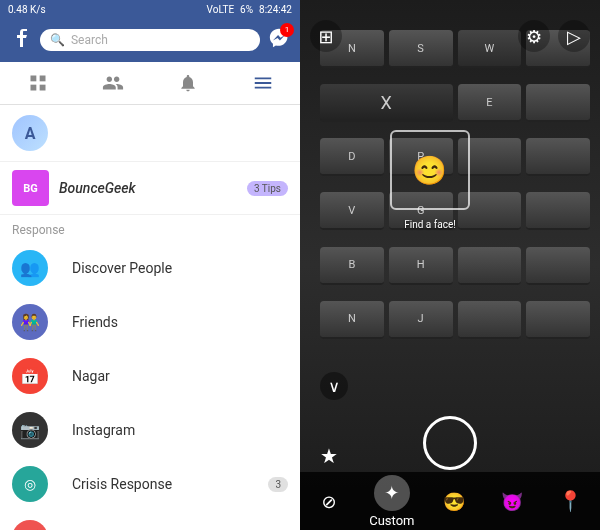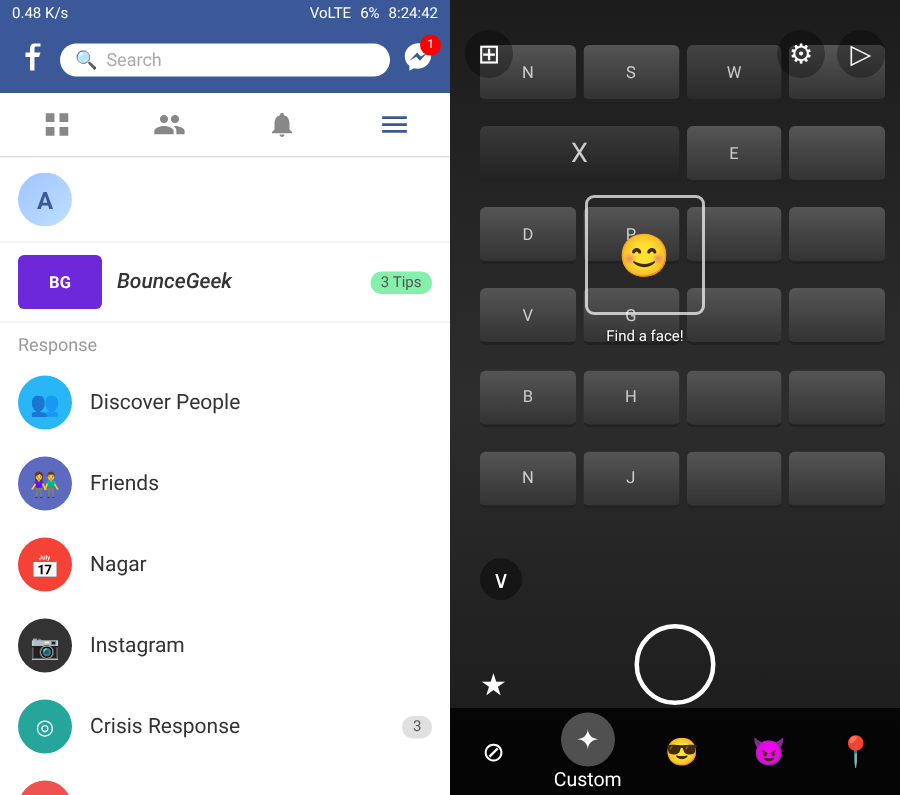--- a/index.html
+++ b/index.html
@@ -132,35 +132,35 @@
     
     .page-row {
       display: flex;
       align-items: center;
       padding: 8px 12px;
       gap: 10px;
       border-bottom: 1px solid #f0f0f0;
       cursor: pointer;
     }
     .page-icon {
-      width: 56px;
+      width: 37px;
       height: 36px;
       border-radius: 4px;
-      background: #6d28d9;
+      background: #d946ef;
       display: flex;
       align-items: center;
       justify-content: center;
       color: #fff;
       font-size: 11px;
       font-weight: bold;
       flex-shrink: 0;
     }
     .page-name { font-size: 14px; font-weight: 500; color: #333; flex: 1; font-style: italic; }
     .tips-badge {
-      background: #86efac;
+      background: #c4b5fd;
       color: #555;
       font-size: 10px;
       padding: 2px 7px;
       border-radius: 10px;
     }
 
     
     .section-label {
       font-size: 12px;
       color: #999;
@@ -180,21 +180,21 @@
     .menu-icon {
       width: 36px;
       height: 36px;
       border-radius: 50%;
       display: flex;
       align-items: center;
       justify-content: center;
       flex-shrink: 0;
       font-size: 16px;
     }
-    .menu-label { font-size: 14px; color: #333; flex: 1; }
+    .menu-label { font-size: 14px; color: #333; flex: 1; margin-left: 12px; }
     .menu-badge {
       background: #e0e0e0;
       color: #555;
       font-size: 10px;
       padding: 2px 7px;
       border-radius: 10px;
     }
 
     
     .icon-discover { background: #29b6f6; color: #fff; }

